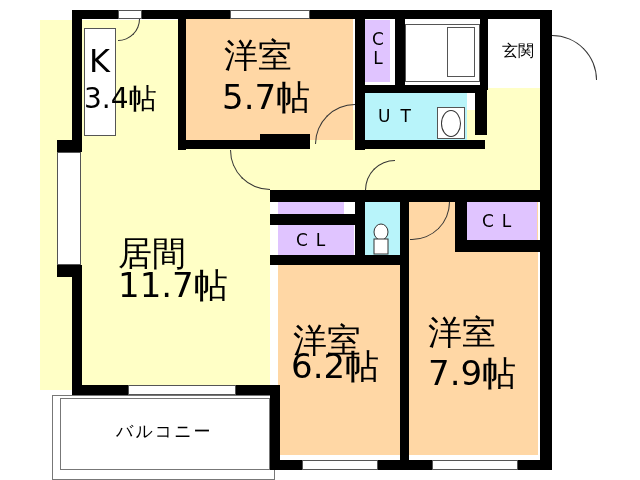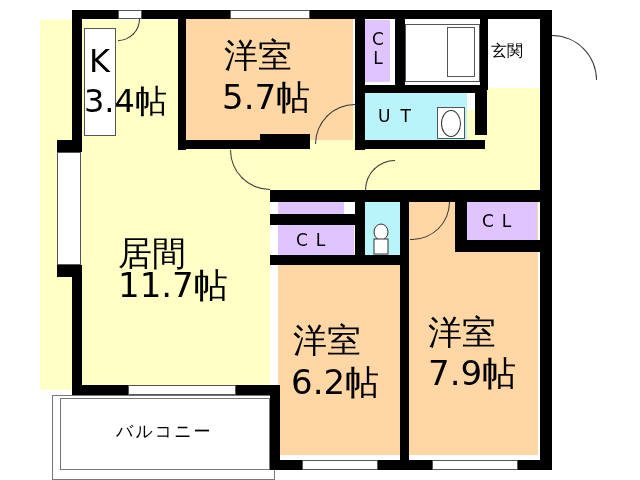--- a/index.html
+++ b/index.html
@@ -87,27 +87,27 @@
 <div class="arc" style="left:552px;top:35px;width:45px;height:45px;border-radius:0 45px 0 0;border-left:none;border-bottom:none;"></div>
 
 <div class="abs" style="left:371px;top:222px;width:20px;height:34px;">
   <svg width="20" height="34" viewBox="0 0 20 34">
       <ellipse cx="10" cy="10" rx="7" ry="8" fill="#fff" stroke="#333"></ellipse>
       <rect x="3" y="17" width="14" height="15" fill="#fff" stroke="#333"></rect>
     </svg>
 </div>
 
 <div class="room-label" style="left:89px;top:45px;font-size:32px;">K</div>
-<div class="room-label big" style="left:84px;top:85px;font-size:32px;">3.4帖</div>
+<div class="room-label big" style="left:84px;top:85px;font-size:28px;">3.4帖</div>
 <div class="room-label big" style="left:224px;top:38px;">洋室</div>
 <div class="room-label big" style="left:222px;top:80px;text-align:center;">5.7帖</div>
 <div class="room-label big" style="left:118px;top:236px;">居間</div>
 <div class="room-label big" style="left:118px;top:268px;">11.7帖</div>
 <div class="room-label big" style="left:293px;top:323px;">洋室</div>
-<div class="room-label big" style="left:291px;top:365px;">6.2帖</div>
+<div class="room-label big" style="left:291px;top:349px;">6.2帖</div>
 <div class="room-label big" style="left:428px;top:315px;">洋室</div>
 <div class="room-label big" style="left:428px;top:356px;">7.9帖</div>
-<div class="room-label" style="left:491px;top:43px;font-size:16px;">玄関</div>
+<div class="room-label" style="left:502px;top:43px;font-size:16px;">玄関</div>
 <div class="room-label" style="left:378px;top:108px;font-size:17px;letter-spacing:10px;">UT</div>
 <div class="room-label" style="left:116px;top:423px;font-size:17px;letter-spacing:2px;">バルコニー</div>
 <div class="room-label" style="left:371px;top:30px;font-size:17px;line-height:19px;width:14px;text-align:center;white-space:normal;word-break:break-all;">CL</div>
 <div class="room-label cl" style="left:296px;top:232px;">CL</div>
 <div class="room-label cl" style="left:482px;top:213px;">CL</div>
 
 </body></html>

